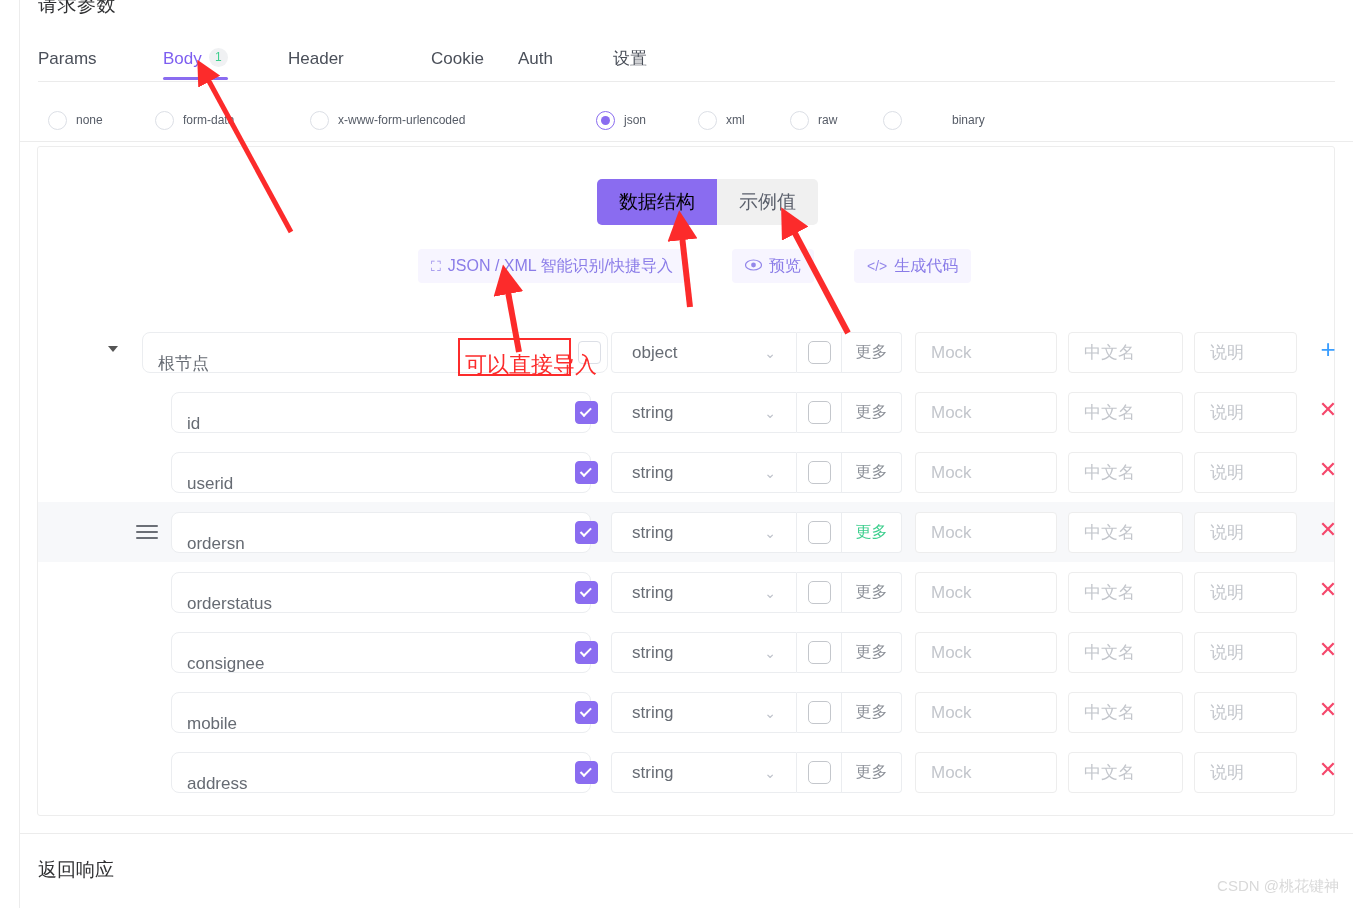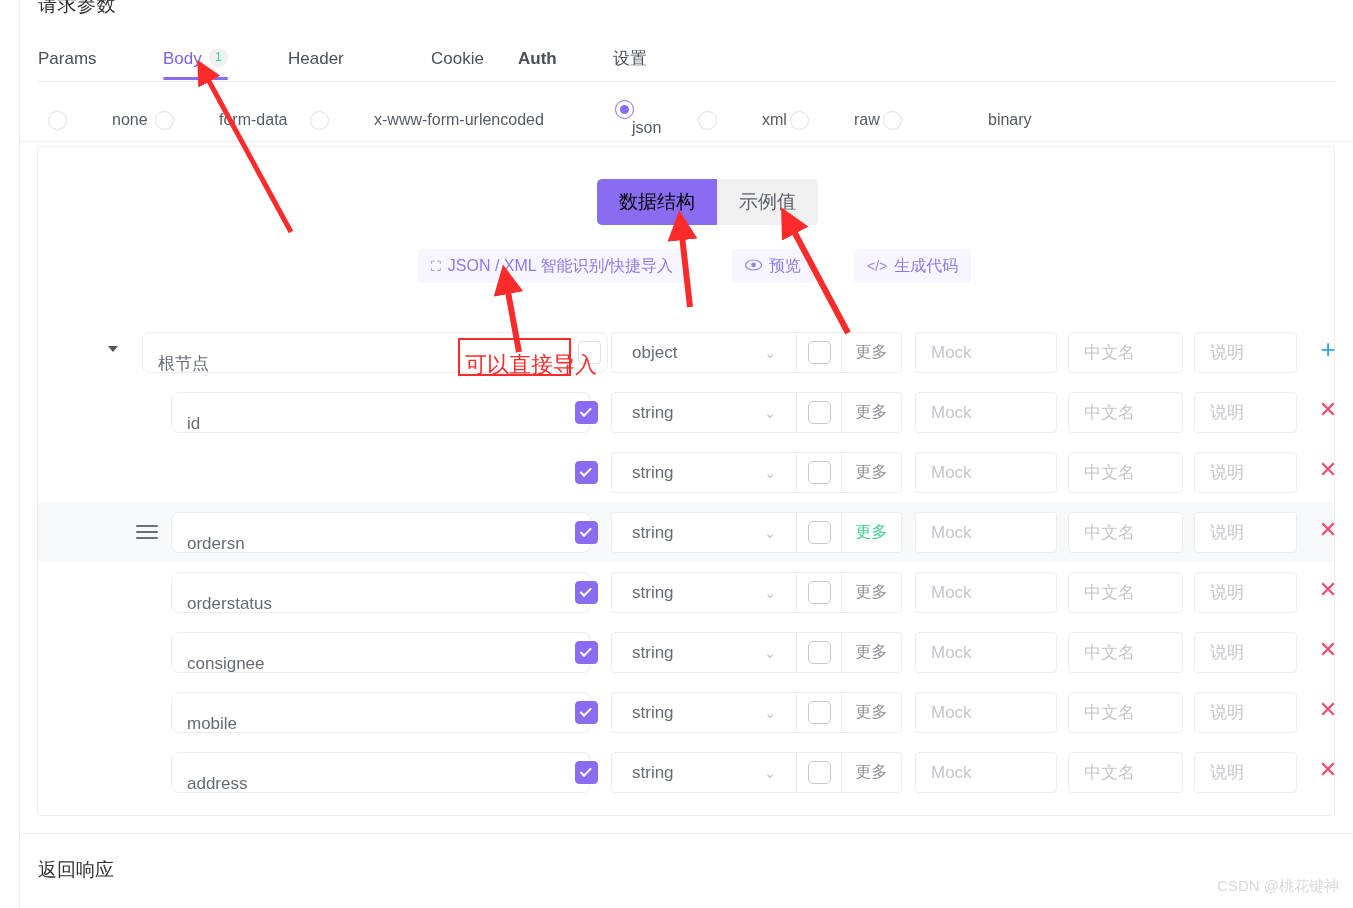--- a/index.html
+++ b/index.html
@@ -42,21 +42,21 @@
   
   .radio-row { position: absolute; left: 38px; top: 100px; height: 40px; }
   .radio-item { position: absolute; top: 0; display: flex; align-items: center; height: 40px; cursor: pointer; white-space: nowrap; }
   .radio-circle {
     width: 19px; height: 19px; border-radius: 50%;
     border: 1px solid #dcdfe6; background: #fff; margin-right: 9px;
     display: flex; align-items: center; justify-content: center; flex: none;
   }
   .radio-item.checked .radio-circle { border-color: #8a6cf0; }
   .radio-dot { width: 9px; height: 9px; border-radius: 50%; background: #8a6cf0; }
-  .radio-label { font-size: 16px; color: #555b66; margin-left: 36px; }
+  .radio-label { font-size: 12px; color: #555b66; }
   .radio-item.checked .radio-label { color: #555b66; }
   .radio-rule { position: absolute; left: 20px; top: 141px; width: 1333px; height: 1px; background: #ececec; }
 
   
   .panel {
     position: absolute; left: 37px; top: 146px;
     width: 1298px; height: 670px;
     border: 1px solid #ededed; border-radius: 3px; background: #fff;
   }
 
@@ -185,39 +185,39 @@
 
 <div class="page-border-left"></div>
 
 <div class="section-title">请求参数</div>
 
 <div class="tabs" id="tabs">
     <div class="tab" style="left: 0px;"><span>Params</span></div>
     <div class="tab active" style="left: 125px;"><span>Body</span><span class="badge">1</span><span class="tab-underline"></span></div>
     <div class="tab" style="left: 250px;"><span>Header</span></div>
     <div class="tab" style="left: 368px; margin-left: 25px;"><span>Cookie</span></div>
-    <div class="tab" style="left: 480px; font-weight: bold;"><span>Auth</span></div>
+    <div class="tab" style="left: 480px;"><span>Auth</span></div>
     <div class="tab" style="left: 575px;"><span>设置</span></div>
   </div>
 <div class="tabs-rule"></div>
 
 <div class="radio-row" id="radioRow">
     <div class="radio-item" style="left: 10px;">
       <span class="radio-circle"></span>
       <span class="radio-label">none</span>
     </div>
     <div class="radio-item" style="left: 117px;">
       <span class="radio-circle"></span>
       <span class="radio-label">form-data</span>
     </div>
     <div class="radio-item" style="left: 272px;">
       <span class="radio-circle"></span>
       <span class="radio-label">x-www-form-urlencoded</span>
     </div>
-    <div class="radio-item checked" style="left: 558px; flex-direction: column;">
+    <div class="radio-item checked" style="left: 558px;">
       <span class="radio-circle">
         <span class="radio-dot"></span>
       </span>
       <span class="radio-label">json</span>
     </div>
     <div class="radio-item" style="left: 660px;">
       <span class="radio-circle"></span>
       <span class="radio-label">xml</span>
     </div>
     <div class="radio-item" style="left: 752px;">
@@ -290,20 +290,21 @@
         <div class="req-box">
           <div class="req-chk"></div>
         </div>
         <div class="more-box">更多</div>
         <div class="ph-input ph-mock">Mock</div>
         <div class="ph-input ph-cn">中文名</div>
         <div class="ph-input ph-desc">说明</div>
         <div class="act-x">✕</div>
       </div>
       <div class="row">
+        <div class="name-input child">userid</div>
         <div class="chk on child-pos">
           <span class="tick"></span>
         </div>
         <div class="type-box">
           <span>string</span>
           <span class="chev">⌄</span>
         </div>
         <div class="req-box">
           <div class="req-chk"></div>
         </div>

